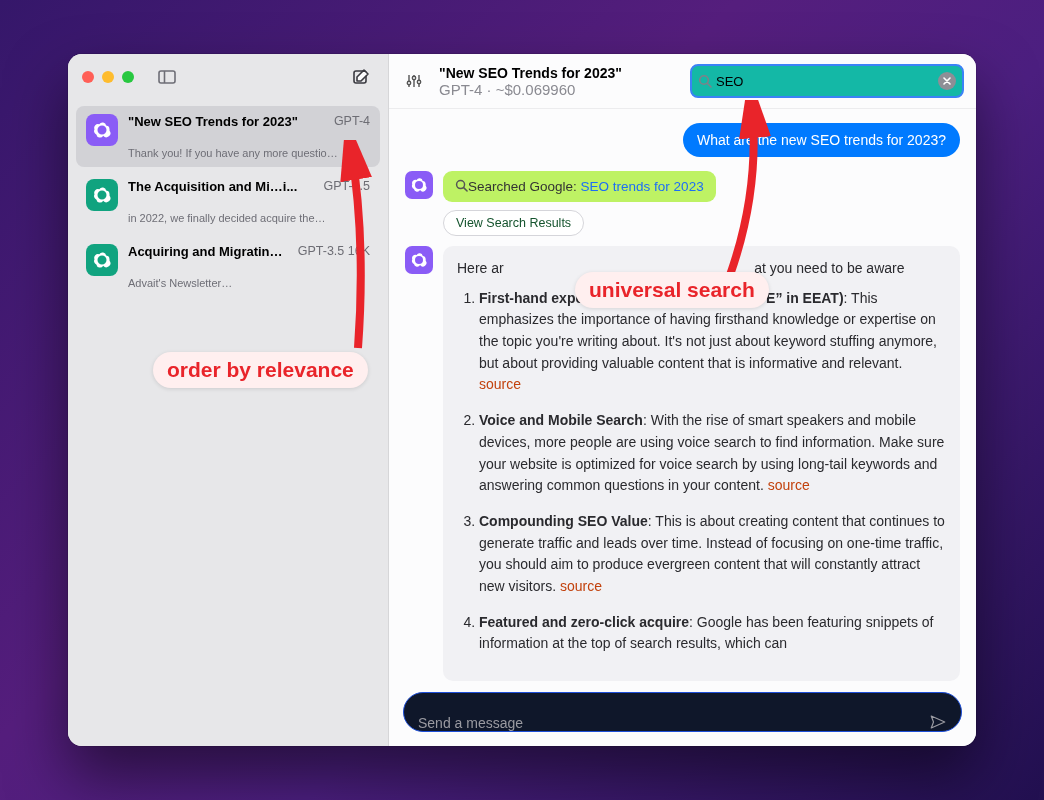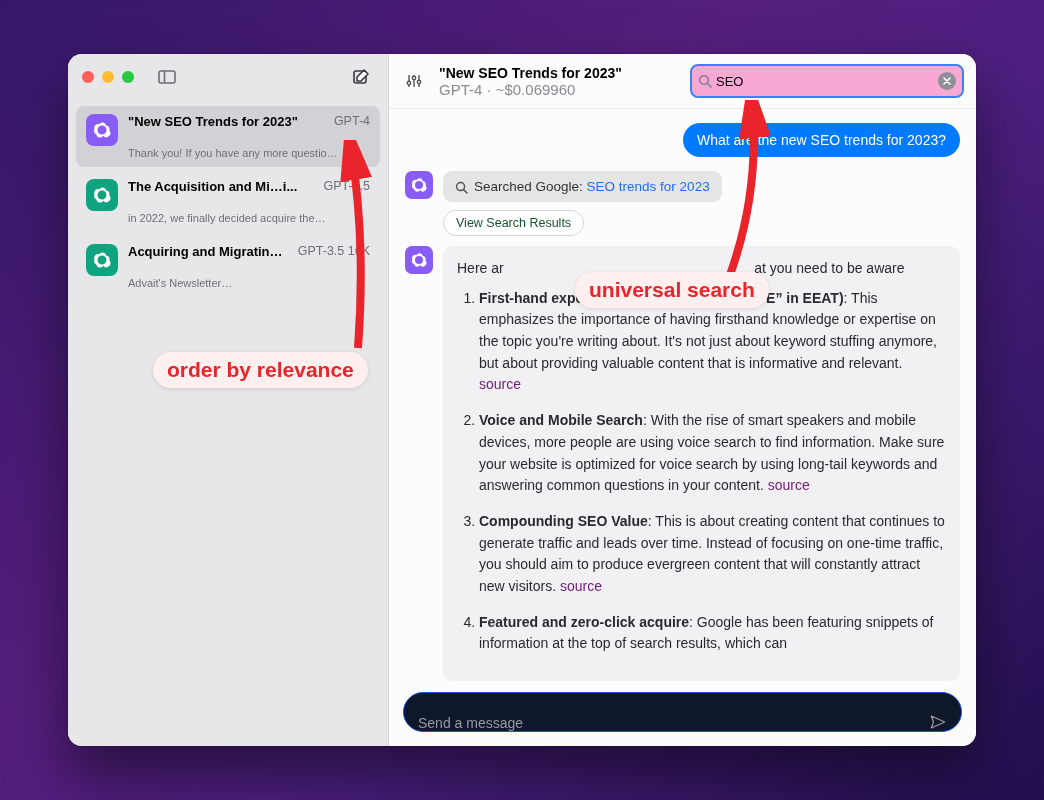--- a/index.html
+++ b/index.html
@@ -35,49 +35,49 @@
 .conv-model{color:#6d6d74;font-size:12.5px;white-space:nowrap}
 .conv-preview{color:#6e6e76;font-size:11px;white-space:nowrap;overflow:hidden;text-overflow:ellipsis;margin-top:18px}
 
 
 .main{flex:1;background:#fcfcfd;display:flex;flex-direction:column;min-width:0}
 .main-toolbar{height:54px;display:flex;align-items:center;padding:0 12px;gap:12px;border-bottom:1px solid #ececee}
 .header-text{flex:1;min-width:0}
 .htitle{font-weight:700;font-size:14px}
 .hsub{font-size:15px;color:#8a8a91}
 .search-wrap{width:258px;height:30px;border:2px solid #3b82f6;border-radius:8px;
-  display:flex;align-items:center;padding:0 6px;background:#f9a8d4;position:relative}
+  display:flex;align-items:center;padding:0 6px;background:#14b8a6;position:relative}
 .search-wrap input{border:0;outline:0;flex:1;font-size:13px;padding:0 4px;background:transparent}
 .search-ico{color:#808088;display:flex}
 .clear-btn{width:18px;height:18px;border-radius:50%;background:#8e8e96;color:#fff;
   display:flex;align-items:center;justify-content:center;font-size:10px}
 
 .chat-scroll{flex:1;overflow:hidden;padding:14px 16px 8px 16px;position:relative}
 .user-bubble{background:#007aff;color:#fff;padding:9px 14px;border-radius:18px;
   font-size:14px;max-width:80%;float:right;clear:both;margin:0 0 14px 0}
 .clearfix{clear:both}
 
 .assist-row{display:flex;gap:10px;align-items:flex-start;margin-bottom:10px}
 .avatar{width:28px;height:28px;border-radius:7px;background:#8a5cf6;flex-shrink:0;
   display:flex;align-items:center;justify-content:center}
 .avatar svg{width:16px;height:16px}
 .assist-body{flex:1;min-width:0}
 
-.search-chip{display:inline-flex;align-items:flex-end;gap:6px;background:#e5e5e5;
+.search-chip{display:inline-flex;align-items:flex-start;background:#bef264;
   padding:8px 12px;border-radius:9px;font-size:13.5px;color:#333;margin-bottom:8px}
 .search-chip a{color:#1d6ef5;text-decoration:none}
 .view-results{display:inline-block;border:1px solid #d5d5da;background:#fff;
   padding:5px 12px;border-radius:16px;font-size:12.5px;color:#14532d}
 
 .assist-text{background:#f1f1f4;padding:12px 14px;border-radius:10px;font-size:14px;
   line-height:1.55;color:#2a2a2e}
 .assist-text ol{padding-left:22px;margin:8px 0 0 0}
 .assist-text li{margin-bottom:14px}
 .assist-text strong{font-weight:700}
-.assist-text a{color:#701a75;text-decoration:none}
+.assist-text a{color:#c2410c;text-decoration:none}
 
 
 .composer{padding:10px 14px 14px 14px}
 .compose-box{border:1px solid #1d4ed8;border-radius:22px;height:38px;
   display:flex;align-items:flex-end;padding:0 14px;background:#0f172a;color:#9a9aa1}
 .compose-box span{flex:1;font-size:14px}
 
 
 .annot{position:absolute;background:#ffefef;color:#e9242a;font-weight:700;
   font-size:21px;padding:6px 14px;border-radius:18px;pointer-events:none;

